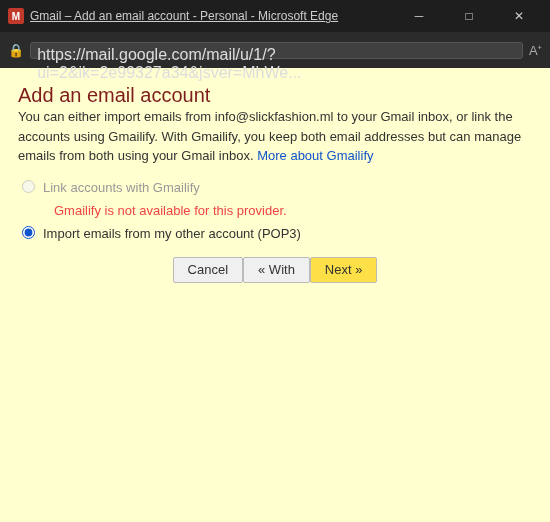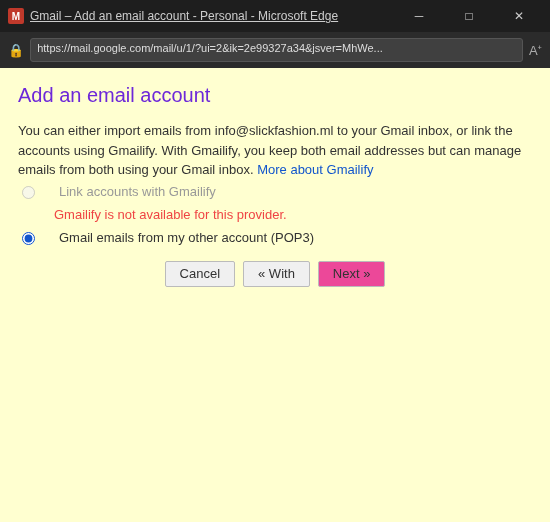--- a/index.html
+++ b/index.html
@@ -51,60 +51,59 @@
       gap: 6px;
     }
     .address-bar .lock-icon {
       color: #aaa; font-size: 13px;
     }
     .address-bar .url-field {
       background: #404040;
       border: 1px solid #555;
       border-radius: 3px;
       color: #ddd;
-      font-size: 11px;
+      font-size: 16px;
       padding: 3px 6px;
       flex: 1;
-      height: 24px;
+      height: 17px;
     }
     .address-bar .reader-icon {
       color: #aaa; font-size: 13px;
     }
 
     
     .page-content {
       background: #ffffd0;
       width: 100%;
       height: calc(522px - 32px - 36px);
       padding: 16px 18px;
     }
 
     .page-title {
       font-size: 20px;
       font-weight: normal;
-      color: #6d28d9;
-      margin-bottom: 14px;
+      color: #7f1d1d;
     }
 
     .description {
       font-size: 13px;
       color: #333;
       line-height: 1.5;
-      margin-bottom: 4px;
+      margin-bottom: 14px;
     }
 
     .description a {
       color: #1155cc;
       text-decoration: none;
     }
 
     .option-row {
       display: flex;
-      align-items: flex-end;
-      gap: 24px;
+      align-items: flex-start;
+      gap: 8px;
       margin-bottom: 8px;
       padding-left: 4px;
     }
 
     .option-row input[type="radio"] {
       margin: 0;
       cursor: pointer;
       accent-color: #1155cc;
     }
 
@@ -119,40 +118,40 @@
 
     .sub-text {
       font-size: 13px;
       color: #ef4444;
       margin-left: 36px;
       margin-bottom: 8px;
     }
 
     .button-row {
       display: flex;
-      gap: 8px;
+      gap: 0;
       margin-top: 16px;
       justify-content: center;
     }
 
     .btn {
       border: 1px solid #bbb;
       background: #f0f0f0;
       color: #333;
       font-size: 13px;
       padding: 4px 14px;
       border-radius: 2px;
       cursor: pointer;
       height: 26px;
       display: flex;
       align-items: center;
     }
 
     .btn-next {
-      background: #ec4899;
+      background: #fde047;
     }
   </style>
 </head>
 <body>
 
 <div class="title-bar">
   <div class="window-icon">
     <span>M</span>
   </div>
   <div class="title-text">Gmail – Add an email account - Personal - Microsoft Edge</div>
@@ -179,21 +178,21 @@
   </div>
 
   <div class="option-row">
     <input type="radio" name="import-option" id="opt1" disabled="" style="">
     <label class="option-label disabled" for="opt1">Link accounts with Gmailify</label>
   </div>
   <div class="sub-text">Gmailify is not available for this provider.</div>
 
   <div class="option-row">
     <input type="radio" name="import-option" id="opt2" checked="" style="">
-    <label class="option-label" for="opt2">Gmail emails from my other account (POP3)</label>
+    <label class="option-label" for="opt2">Import emails from my other account (POP3)</label>
   </div>
 
   <div class="button-row">
     <button class="btn">Cancel</button>
     <button class="btn">« With</button>
     <button class="btn btn-next">Next »</button>
   </div>
 
 </div>
 

